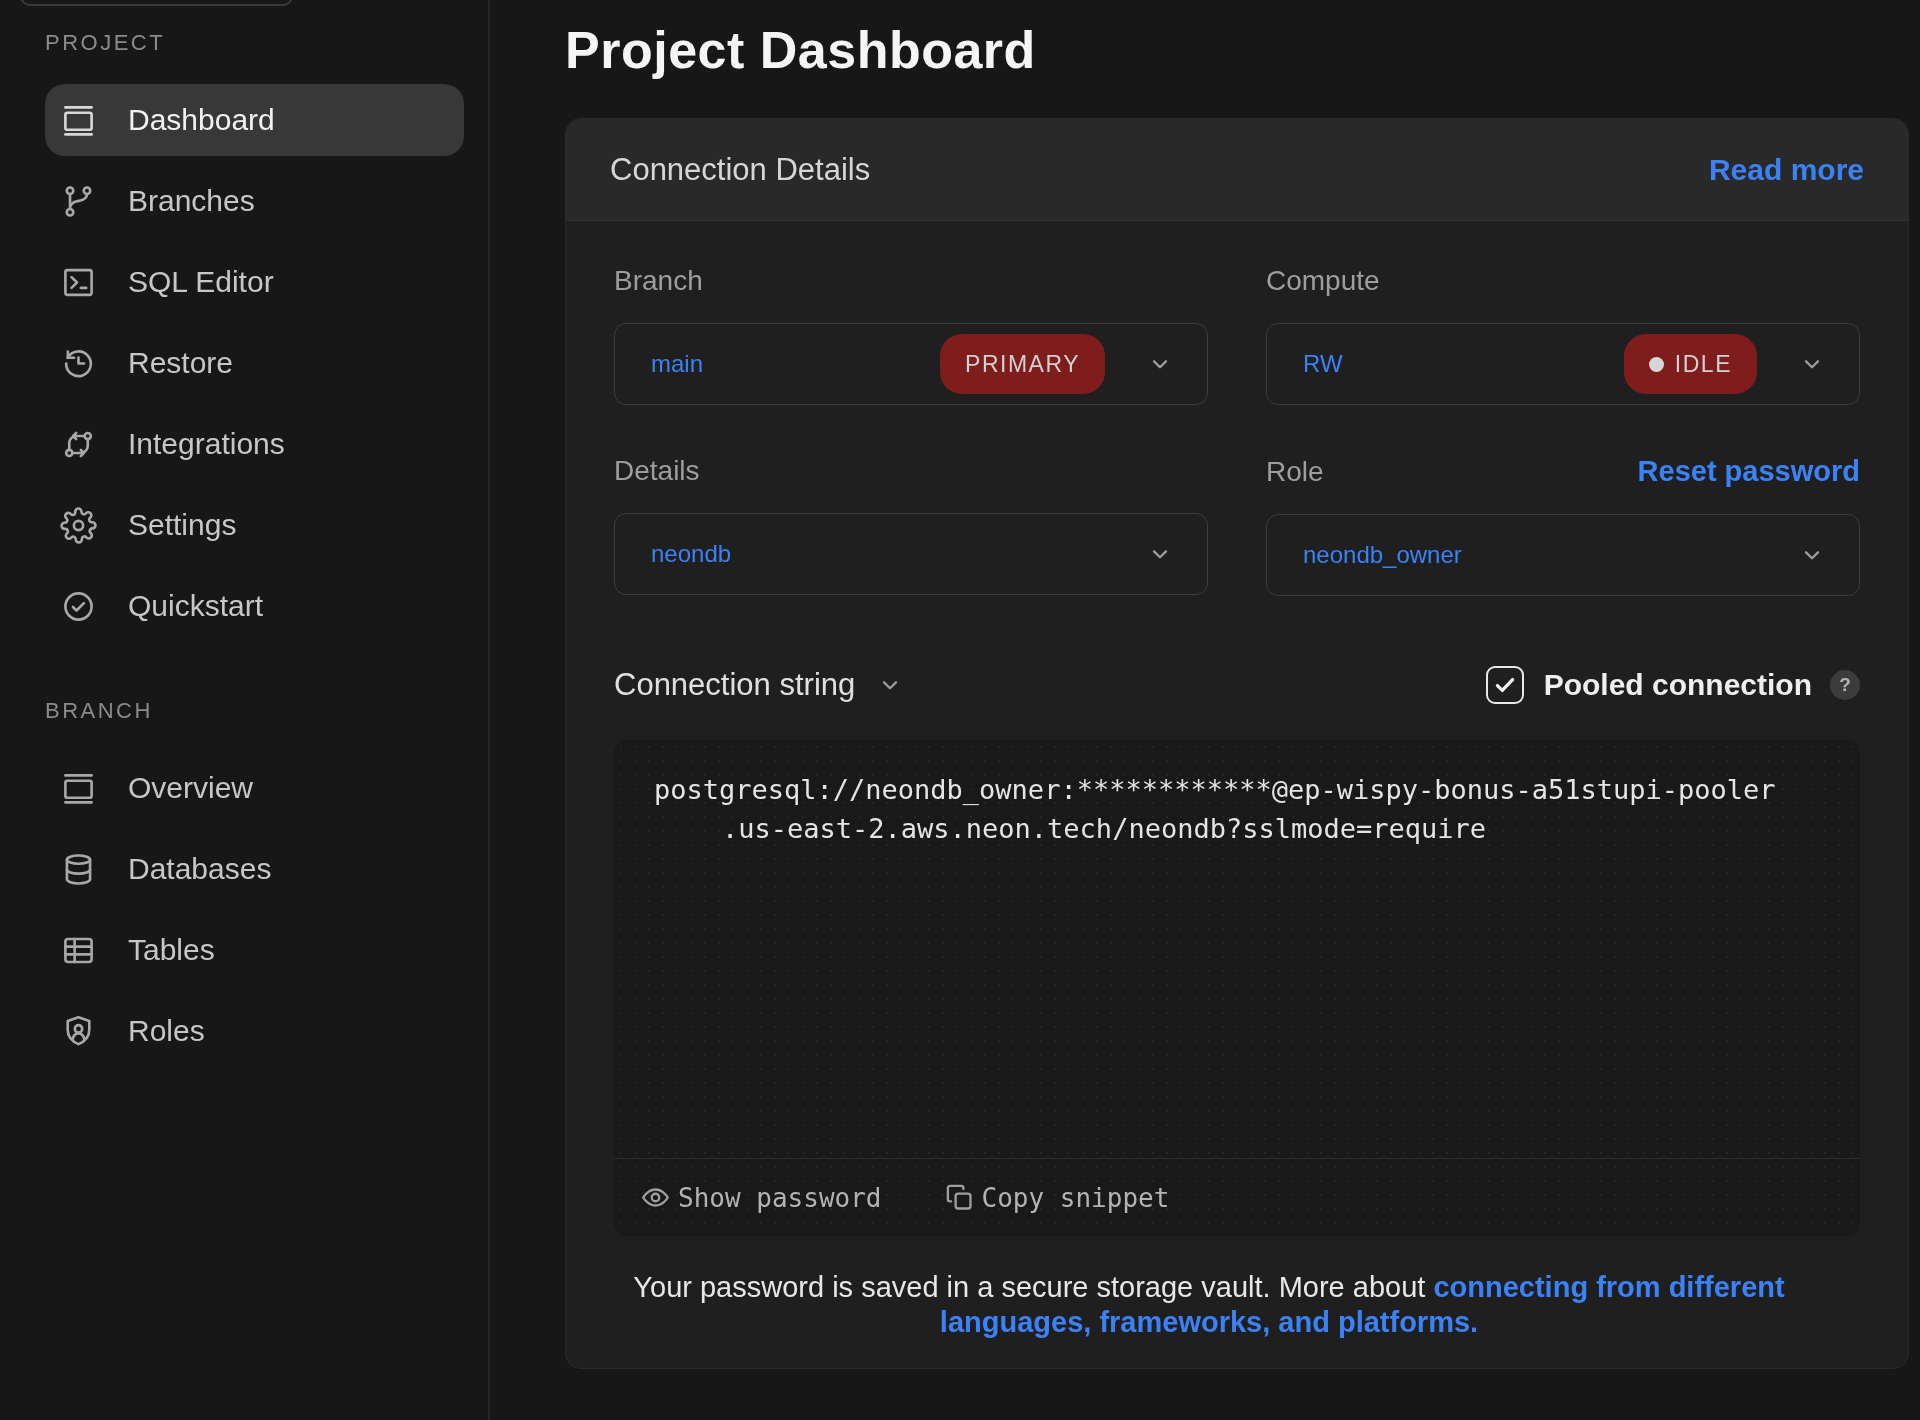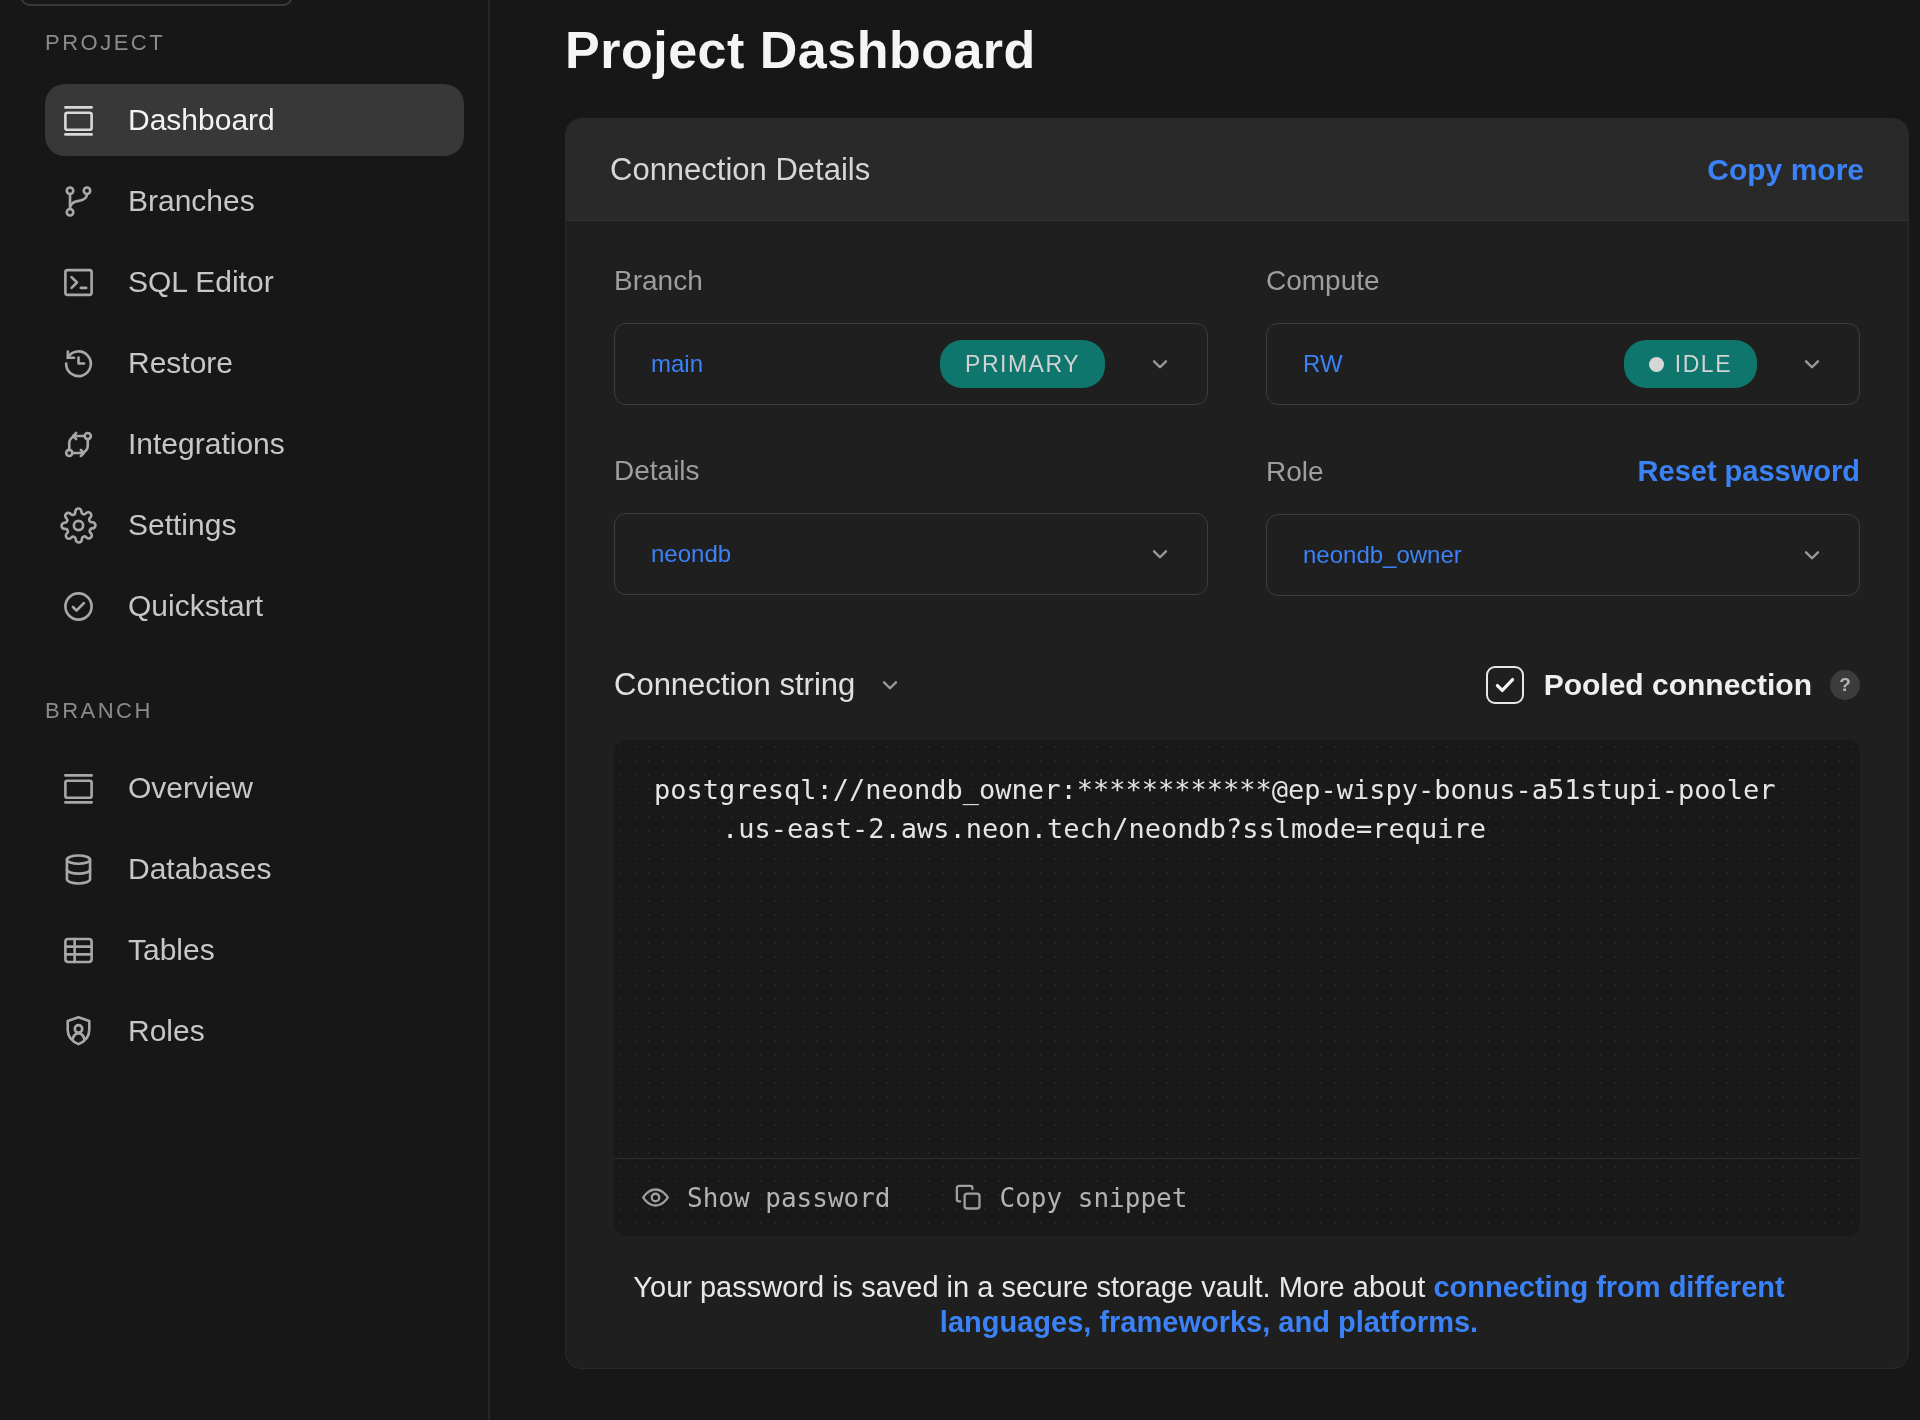--- a/index.html
+++ b/index.html
@@ -69,22 +69,22 @@
   .field-label-row { display:flex; justify-content:space-between; align-items:baseline; margin-bottom:26px; }
   .field-label { font-size:28px; color:#9e9e9e; }
   .reset-pw { font-size:29px; }
   .select {
     height:82px; border:1.5px solid #3d3d3d; border-radius:12px;
     display:flex; align-items:center; padding:0 34px 0 36px;
     cursor:pointer; background:transparent;
   }
   .select .value { font-size:24px; color:#3b82f6; flex:1; }
   .badge {
-    background:#0f766e; color:#d2d2d2;
-    height:48px; border-radius:22px; padding:0 25px;
+    background:#7f1d1d; color:#d2d2d2;
+    height:60px; border-radius:22px; padding:0 25px;
     display:flex; align-items:center; gap:11px;
     font-size:23px; font-weight:500; letter-spacing:1.5px;
   }
   .badge .dot { width:15px; height:15px; border-radius:50%; background:#d6d6d6; }
   .chev { margin-left:42px; color:#9a9a9a; flex:none; display:flex; }
   .chev svg { width:26px; height:26px; stroke:currentColor; fill:none; stroke-width:2.2; stroke-linecap:round; stroke-linejoin:round; }
 
   .cs-row { margin-top:70px; display:flex; align-items:center; justify-content:space-between; }
   .cs-left { display:flex; align-items:center; cursor:pointer; }
   .cs-label { font-size:31px; color:#e0e0e0; font-weight:500; }
@@ -116,21 +116,21 @@
     font-size:27px; line-height:39px; color:#e5e5e5;
     white-space:pre;
   }
   .code-line2 { padding-left:68px; }
   .code-actions {
     position:absolute; left:0; right:0; bottom:0; height:78px;
     border-top:1px solid #2e2e2e;
     display:flex; align-items:center; padding:0 26px; gap:62px;
   }
   .code-btn {
-    display:flex; align-items:center; gap:16px;
+    display:flex; align-items:center; gap:7px;
     font-family:"DejaVu Sans Mono", monospace;
     font-size:26px; color:#b3b3b3; cursor:pointer; background:none; border:none;
   }
   .code-btn svg { width:31px; height:31px; stroke:#9f9f9f; fill:none; stroke-width:1.8; stroke-linecap:round; stroke-linejoin:round; }
 
   .footer-note {
     margin-top:34px; font-size:29px; line-height:35px;
     color:#e8e8e8; max-width:1190px;text-align:center;
   }
 </style>
@@ -270,21 +270,21 @@
     <span>Roles</span>
   </a>
 </aside>
 
 <main class="main">
   <h1 class="page-title">Project Dashboard</h1>
 
   <section class="card">
     <div class="card-header">
       <div class="card-title">Connection Details</div>
-      <a class="link read-more">Copy more</a>
+      <a class="link read-more">Read more</a>
     </div>
 
     <div class="card-body">
       <div class="grid">
 
         <div>
           <div class="field-label-row">
             <span class="field-label">Branch</span>
           </div>
           <div class="select">

